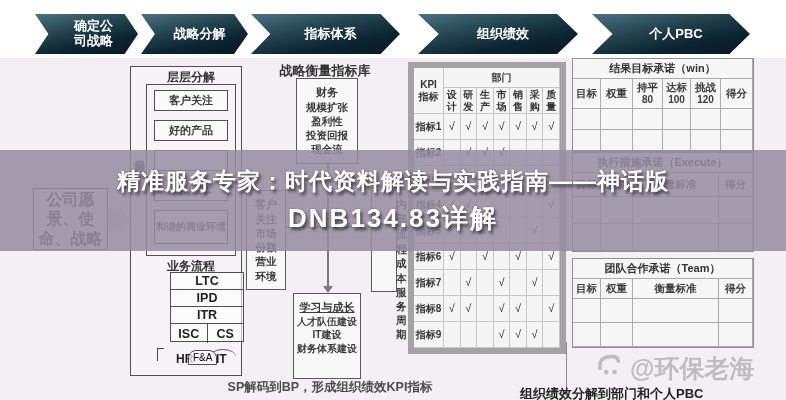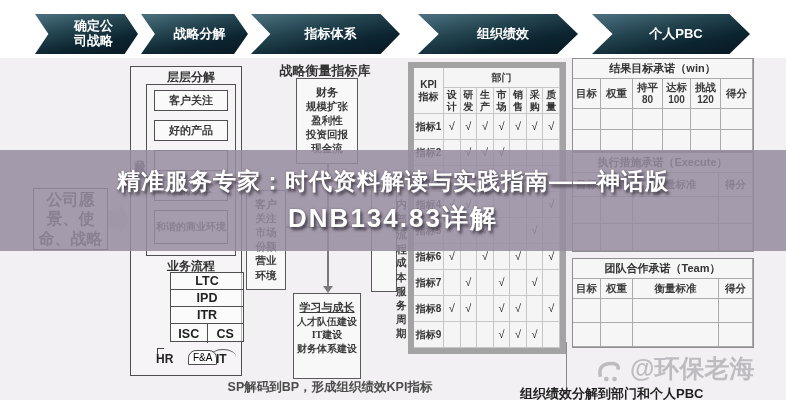--- a/index.html
+++ b/index.html
@@ -10,21 +10,21 @@
   
   .chev{height:40px;top:14px;display:flex;align-items:center;justify-content:center;
         color:#fff;font-weight:bold;font-size:13px;line-height:1.15;text-align:center;
         background:linear-gradient(168deg,#4d7282 0%,#23444f 38%,#0c2531 68%,#081823 100%);
         clip-path:polygon(0% 0%,87% 0%,100% 50%,87% 100%,0% 100%,13% 50%);}
   .chev .t{padding-left:10px;}
   
   .box{border:1.5px solid #4f4f4f;background:rgba(255,255,255,.55);display:flex;align-items:center;
        justify-content:center;text-align:center;color:#3a3a3a;font-weight:bold;line-height:1.2;box-sizing:border-box;}
   .title{color:#333;font-weight:bold;text-align:center;}
-  .pre{white-space:pre-line;font-family:Liberation Serif, serif;}
+  .pre{white-space:pre-line;}
   
   .flow-arrow{background:#dcdade;clip-path:polygon(0% 18%,55% 18%,55% 0%,100% 50%,55% 100%,55% 82%,0% 82%);}
   .vlabel{writing-mode:vertical-rl;text-orientation:upright;font-weight:bold;color:#3a3a3a;font-size:11px;letter-spacing:2px;}
   
   .proc{border:1.5px solid #4f4f4f;background:rgba(255,255,255,.6);box-sizing:border-box;margin-left:15px;}
   .proc .prow{height:17px;display:flex;align-items:center;justify-content:center;font-weight:bold;
               font-size:12.5px;color:#222;border-bottom:1.5px solid #4f4f4f;box-sizing:border-box;}
   .proc .split{display:flex;border-bottom:none;height:19px;}
   .proc .split .cellL,.proc .split .cellR{flex:1;display:flex;align-items:center;justify-content:center;height:100%;}
   .proc .split .cellR{border-left:1.5px solid #4f4f4f;box-sizing:border-box;}
@@ -51,21 +51,21 @@
   
   .pt{display:grid;border:1px solid #8f8f8f;background:rgba(255,255,255,.4);box-sizing:border-box;}
   .ptc{border-right:1px solid #ababab;border-bottom:1px solid #ababab;display:flex;flex-direction:column;
        align-items:center;justify-content:center;text-align:center;color:#3c3c3c;font-size:10.5px;line-height:1.2;}
   .ptc.titlerow{grid-column:1/-1;font-weight:bold;font-size:11px;color:#333;}
   .ptc.head{font-weight:bold;}
   .ptc .sub{font-weight:bold;font-size:10px;}
   
   .caption{font-weight:bold;color:#4c4c4c;font-size:12.5px;text-align:center;}
   .caption.dark{color:#1f1f1f;font-size:13px;text-align:left;}
-  .watermark{color:rgba(120,116,126,.42);font-weight:bold;font-size:25px;display:flex;align-items:flex-end;gap:4px;}
+  .watermark{color:rgba(120,116,126,.42);font-weight:bold;font-size:25px;display:flex;align-items:flex-start;gap:4px;}
   
   .overlay{left:0;top:150px;width:786px;height:101px;background:rgba(150,140,160,.86);z-index:40;
            display:flex;flex-direction:column;align-items:center;justify-content:center;}
   .ov1{font-size:23px;font-weight:900;color:#fff;letter-spacing:1px;
        text-shadow:2px 3px 3px rgba(68,62,74,.95),0 0 2px rgba(68,62,74,.5);white-space:nowrap;}
   .ov2{font-size:26px;font-weight:900;color:#fff;letter-spacing:2px;margin-top:4px;
        text-shadow:2px 3px 3px rgba(68,62,74,.95),0 0 2px rgba(68,62,74,.5);}
 </style>
 </head>
 <body>
@@ -109,21 +109,21 @@
     <div class="prow">IPD</div>
     <div class="prow">ITR</div>
     <div class="prow split">
       <div class="cellL">ISC</div>
       <div class="cellR">CS</div>
     </div>
   </div>
 
   <div class="abs tick" style="left:157px;top:348px;"></div>
   <div class="abs arc" style="left:210px;top:349px;width:26px;"></div>
-  <div class="abs support-item" style="left:156px;top:352px;">HR</div>
+  <div class="abs support-item" style="left:176px;top:352px;">HR</div>
   <div class="abs fa-box" style="left:188px;top:350px;">F&amp;A</div>
   <div class="abs support-item" style="left:216px;top:352px;">IT</div>
 
   <div class="abs title" style="left:250px;top:62px;width:150px;font-size:13px;">战略衡量指标库</div>
   <div class="abs mb" style="left:296px;top:78px;width:62px;height:86px;">
     <div class="head">财务</div>
     <div class="pre">规模扩张
 盈利性
 投资回报
 现金流</div>

